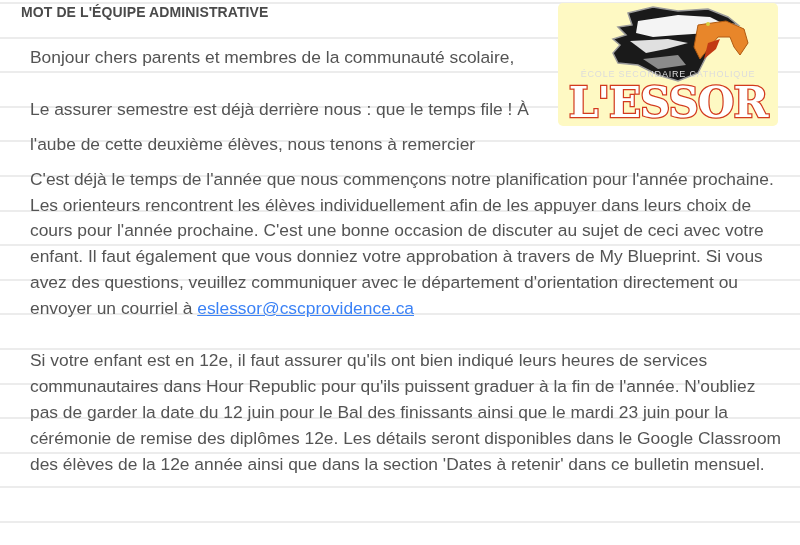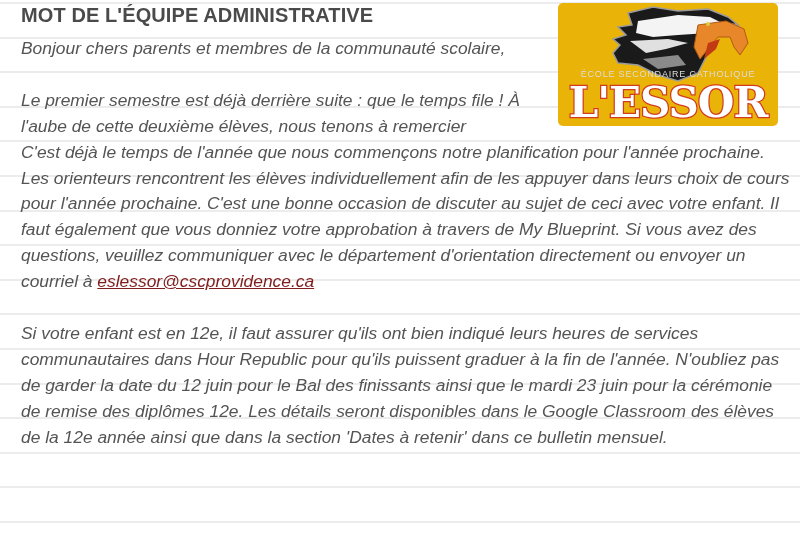--- a/index.html
+++ b/index.html
@@ -35,53 +35,52 @@
       left: 21px;
       top: 0;
       width: 775px;
       z-index: 1;
     }
     .title {
       margin: 0;
       position: absolute;
       top: 4px;
       left: 0;
-      font-size: 20px;
+      font-size: 14px;
       font-weight: bold;
       color: #4a4a4a;
       letter-spacing: 0.1px;
       white-space: nowrap;
     }
     .logo {
       position: absolute;
       left: 537px;
       top: 3px;
       width: 220px;
       height: 123px;
-      background: #eab308;
+      background: #fef9c3;
       border-radius: 5px;
       overflow: hidden;
     }
     .logo svg { display: block; }
     .body-text {
       position: absolute;
       top: 36px;
       left: 0;
       width: 775px;
       font-size: 17.4px;
       line-height: 25.9px;
     }
     .body-text p {
-      margin: 0;
-      font-style: italic;
+      margin: 9px;
     }
     .para { margin-bottom: 25.9px !important; }
     .narrow { width: 515px; }
     a.email {
-      color: #7f1d1d;
+      color: #3b82f6;
       text-decoration: underline;
     }
   </style>
 </head>
 <body>
 
 <div class="rules"></div>
 
 <div class="page">
   <h1 class="title">MOT DE L'ÉQUIPE ADMINISTRATIVE</h1>
@@ -100,20 +99,20 @@
 
       <text x="110" y="74" text-anchor="middle" font-family="Liberation Sans, sans-serif" font-size="9" fill="#dcdcdc" letter-spacing="0.8">ÉCOLE SECONDAIRE CATHOLIQUE</text>
 
       <text x="110" y="114" text-anchor="middle" font-family="DejaVu Serif, serif" font-weight="bold" font-size="42" fill="#ffffff" stroke="#d23a1e" stroke-width="2.5" paint-order="stroke" letter-spacing="-1">L'ESSOR</text>
     </svg>
   </div>
 
   <div class="body-text">
     <p class="para">Bonjour chers parents et membres de la communauté scolaire,</p>
 
-    <p class="narrow">Le premier semestre est déjà derrière suite : que le temps file ! À</p>
+    <p class="narrow">Le assurer semestre est déjà derrière nous : que le temps file ! À</p>
     <p class="narrow">l'aube de cette deuxième élèves, nous tenons à remercier</p>
 
     <p class="para"><span>C'est déjà le temps de l'année que nous commençons notre planification pour l'année prochaine. Les orienteurs rencontrent les élèves individuellement afin de les appuyer dans leurs choix de cours pour l'année prochaine. C'est une bonne occasion de discuter au sujet de ceci avec votre enfant. Il faut également que vous donniez votre approbation à travers de My Blueprint. Si vous avez des questions, veuillez communiquer avec le département d'orientation directement ou envoyer un courriel à </span><a class="email" href="#">eslessor@cscprovidence.ca</a></p>
 
     <p>Si votre enfant est en 12e, il faut assurer qu'ils ont bien indiqué leurs heures de services communautaires dans Hour Republic pour qu'ils puissent graduer à la fin de l'année. N'oubliez pas de garder la date du 12 juin pour le Bal des finissants ainsi que le mardi 23 juin pour la cérémonie de remise des diplômes 12e. Les détails seront disponibles dans le Google Classroom des élèves de la 12e année ainsi que dans la section 'Dates à retenir' dans ce bulletin mensuel.</p>
   </div>
 </div>
 
 </body></html>

